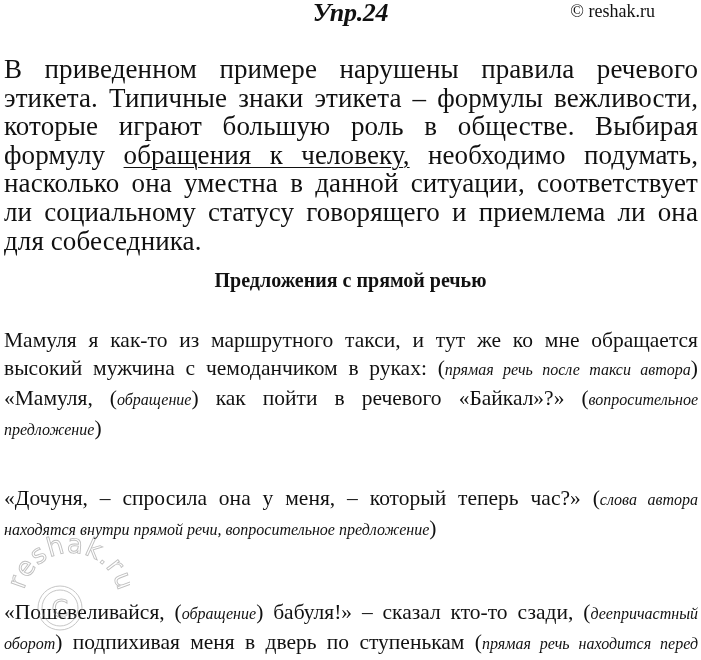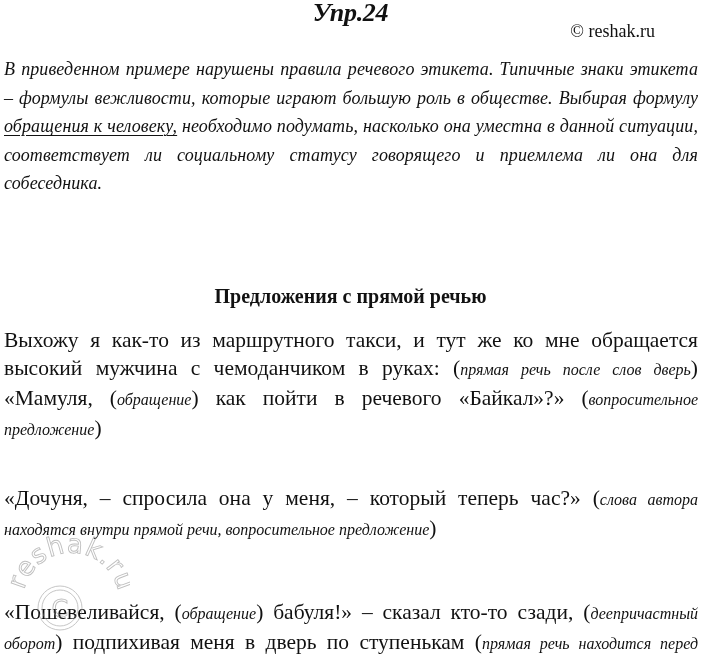--- a/index.html
+++ b/index.html
@@ -33,42 +33,40 @@
       font-size: 26px;
       line-height: 26px;
       letter-spacing: -0.3px;
     }
     .copyright {
       position: absolute;
       top: 1px;
       right: 2px;
       font-size: 18px;
       line-height: 20px;
-      margin-top: 20px;
     }
     .para1 {
       position: absolute;
       top: 55px;
       left: 4px;
       width: 694px;
-      font-style: italic;
-      font-size: 18px;
+      font-size: 27px;
       line-height: 28.6px;
       text-align: justify;
       text-align-last: left;
       letter-spacing: 0.1px;
     }
     .para1 .ul {
       text-decoration: underline;
       text-underline-offset: 3px;
       text-decoration-thickness: 1px;
     }
     .subheading {
       position: absolute;
-      top: 284px;
+      top: 268px;
       left: 0;
       width: 701px;
       text-align: center;
       font-weight: bold;
       font-size: 20px;
       line-height: 24px;
     }
     .speech {
       position: absolute;
       left: 4px;
@@ -100,21 +98,21 @@
 
 <div class="header">
   <div class="title">Упр.24</div>
   <div class="copyright">© reshak.ru</div>
 </div>
 
 <div class="para1"><span>В приведенном примере нарушены правила речевого этикета. Типичные знаки этикета – формулы вежливости, которые играют большую роль в обществе. Выбирая формулу </span><span class="ul">обращения к человеку,</span><span> необходимо подумать, насколько она уместна в данной ситуации, соответствует ли социальному статусу говорящего и приемлема ли она для собеседника.</span></div>
 
 <div class="subheading">Предложения с прямой речью</div>
 
-<div class="speech s1"><span>Выхожу я как-то из маршрутного такси, и тут же ко мне обращается высокий мужчина с чемоданчиком в руках: (</span><span class="note">прямая речь после слов дверь</span><span>) «Мамуля, (</span><span class="note">обращение</span><span>) как пойти в речевого «Байкал»?» (</span><span class="note">вопросительное предложение</span><span>)</span></div>
+<div class="speech s1"><span>Мамуля я как-то из маршрутного такси, и тут же ко мне обращается высокий мужчина с чемоданчиком в руках: (</span><span class="note">прямая речь после такси автора</span><span>) «Мамуля, (</span><span class="note">обращение</span><span>) как пойти в речевого «Байкал»?» (</span><span class="note">вопросительное предложение</span><span>)</span></div>
 
 <div class="speech s2"><span>«Дочуня, – спросила она у меня, – который теперь час?» (</span><span class="note">слова автора находятся внутри прямой речи, вопросительное предложение</span><span>)</span></div>
 
 <div class="speech s3"><span>«Пошевеливайся, (</span><span class="note">обращение</span><span>) бабуля!» – сказал кто-то сзади, (</span><span class="note">деепричастный оборот</span><span>) подпихивая меня в дверь по ступенькам (</span><span class="note">прямая речь находится перед словами автора</span><span>).</span></div>
 
 <svg class="watermark" viewBox="0 0 120 130" xmlns="http://www.w3.org/2000/svg">
   <defs>
     <path id="wm-arc" d="M 14 70 A 46 46 0 0 1 108 92" fill="none"></path>
   </defs>
   <text font-family="DejaVu Sans, sans-serif" font-size="26" fill="none" stroke="#8a8a8a" stroke-width="0.9" letter-spacing="1">

